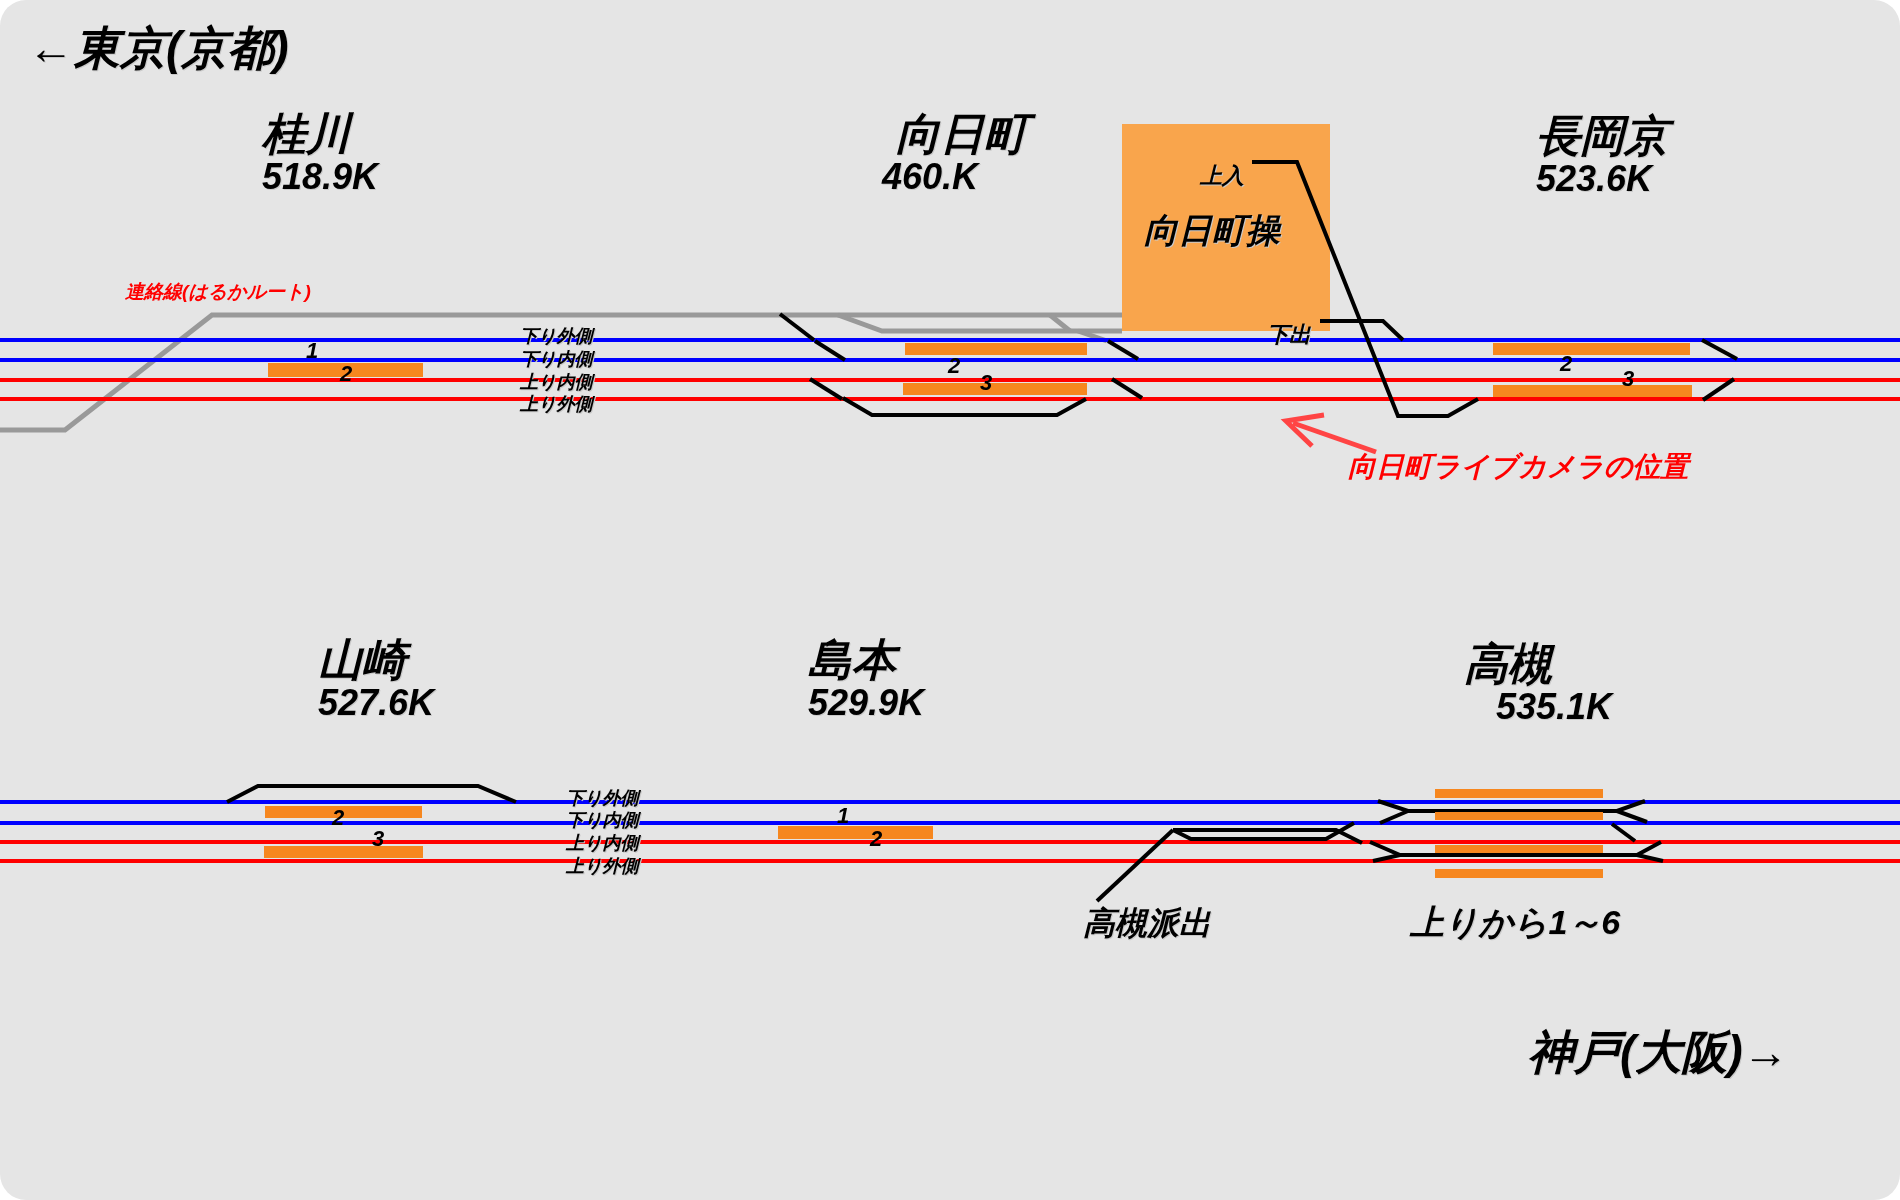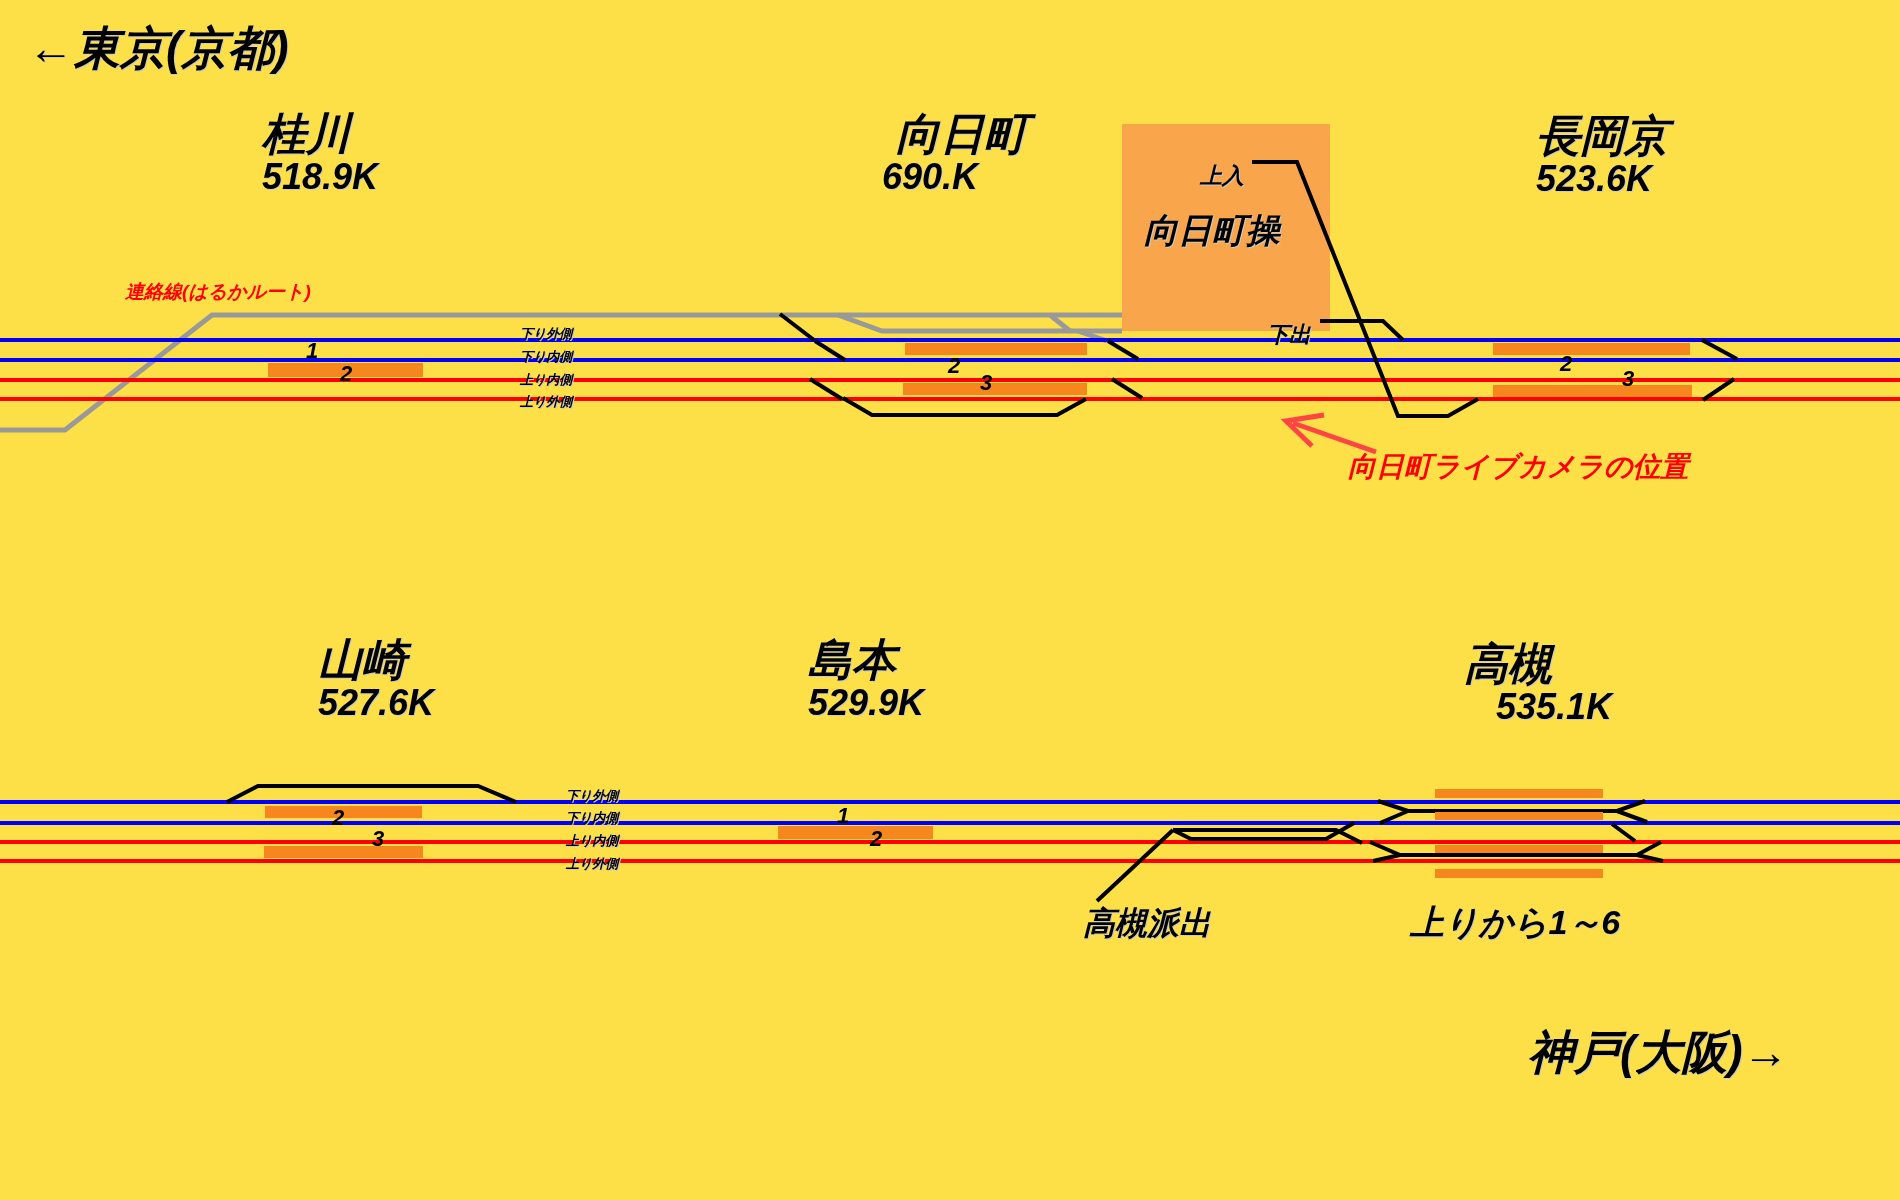--- a/index.html
+++ b/index.html
@@ -1,26 +1,26 @@
 <!DOCTYPE html>
 <html><head>
 <meta charset="utf-8">
 <style>
   html,body{margin:0;padding:0;background:#ffffff;}
-  #canvas{position:relative;width:1900px;height:1200px;background:#fde047;overflow:hidden;
-          font-family:"Liberation Sans",sans-serif;}
+  #canvas{position:relative;width:1900px;height:1200px;background:#e5e5e5;overflow:hidden;
+          font-family:"Liberation Sans",sans-serif;border-radius:26px;}
   #tracks{position:absolute;left:0;top:0;}
   .lbl{position:absolute;font-style:italic;font-weight:bold;color:#000;white-space:nowrap;
        line-height:1.08;text-shadow:1px 1px 0 #c9c9c9;}
   .dir{font-size:46px;}
   .stname{font-size:44px;}
   .stkm{font-size:36px;}
   .yardname{font-size:34px;text-align:center;}
   .gate{font-size:22px;margin-top:18px;}
-  .trk{font-size:13px;}
+  .trk{font-size:18px;}
   .num{font-size:22px;text-shadow:none;}
   .red{color:#ff0000;text-shadow:none;}
   .haruka{font-size:19px;}
   .camera{font-size:28px;}
   .depot{font-size:32px;}
   .note{font-size:34px;}
 </style>
 </head>
 <body>
 
@@ -85,21 +85,21 @@
     <rect x="1435" y="845" width="168" height="8" fill="#f6871f"></rect>
     <rect x="1435" y="869" width="168" height="9" fill="#f6871f"></rect>
   </svg>
 
   <div class="lbl dir" style="left:28px;top:24px;">←東京(京都)</div>
   <div class="lbl dir" style="left:1528px;top:1028px;">神戸(大阪)→</div>
 
   <div class="lbl stname" style="left:262px;top:110px;">桂川</div>
   <div class="lbl stkm" style="left:262px;top:158px;">518.9K</div>
   <div class="lbl stname" style="left:896px;top:110px;">向日町</div>
-  <div class="lbl stkm" style="left:882px;top:158px;">690.K</div>
+  <div class="lbl stkm" style="left:882px;top:158px;">460.K</div>
   <div class="lbl stname" style="left:1536px;top:112px;">長岡京</div>
   <div class="lbl stkm" style="left:1536px;top:160px;">523.6K</div>
 
   <div class="lbl yardname" style="left:1122px;top:212px;width:180px;">向日町操</div>
   <div class="lbl gate" style="left:1200px;top:146px;">上入</div>
   <div class="lbl gate" style="left:1267px;top:305px;">下出</div>
 
   <div class="lbl red haruka" style="left:125px;top:282px;">連絡線(はるかルート)</div>
   <div class="lbl red camera" style="left:1348px;top:452px;">向日町ライブカメラの位置</div>
 

